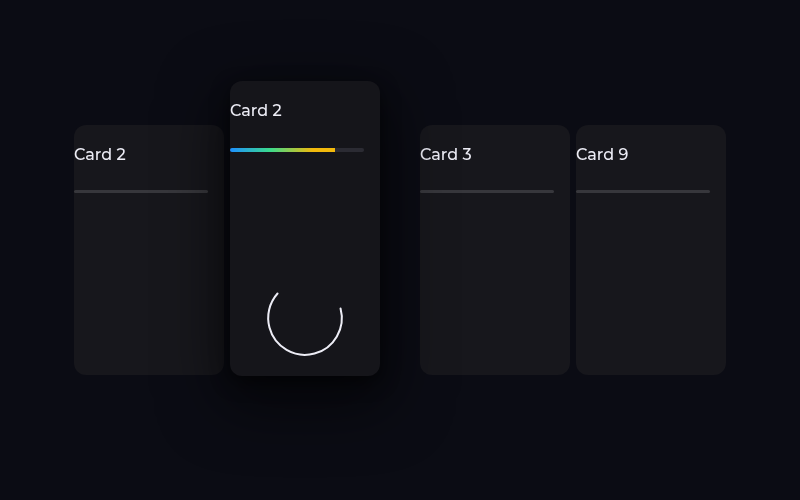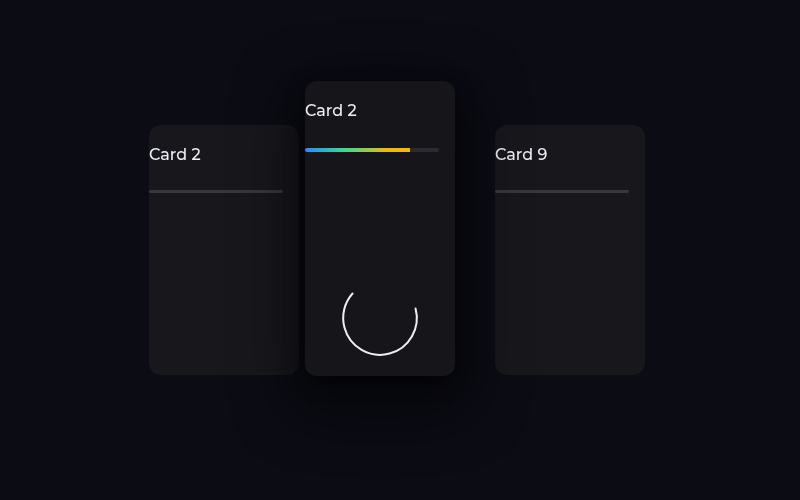--- a/index.html
+++ b/index.html
@@ -89,16 +89,20 @@
   <div class="card active">
     <div class="title">Card 2</div>
     <div class="line"></div>
     <div class="spinner-wrap">
       <svg class="spinner" viewBox="0 0 100 100">
         <circle cx="50" cy="50" r="40"></circle>
       </svg>
     </div>
   </div>
   <div class="card">
+    <div class="title">Card 3</div>
+    <div class="line"></div>
+  </div>
+  <div class="card">
     <div class="title">Card 9</div>
     <div class="line"></div>
   </div>
 </div>
 
 </body></html>

